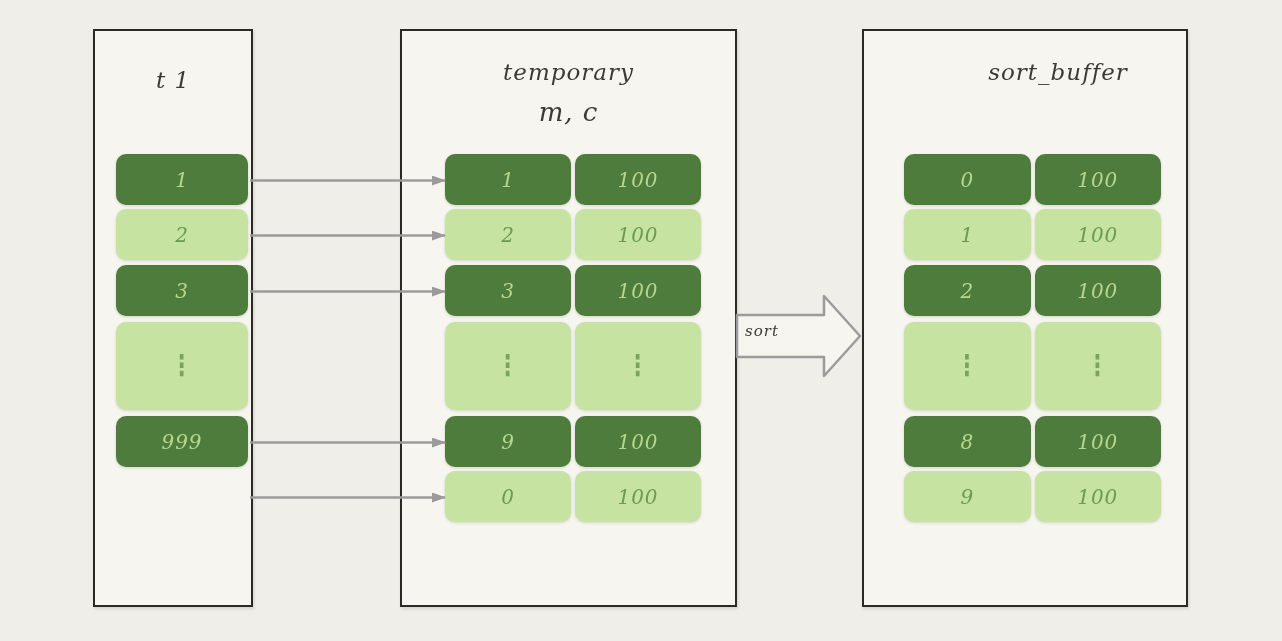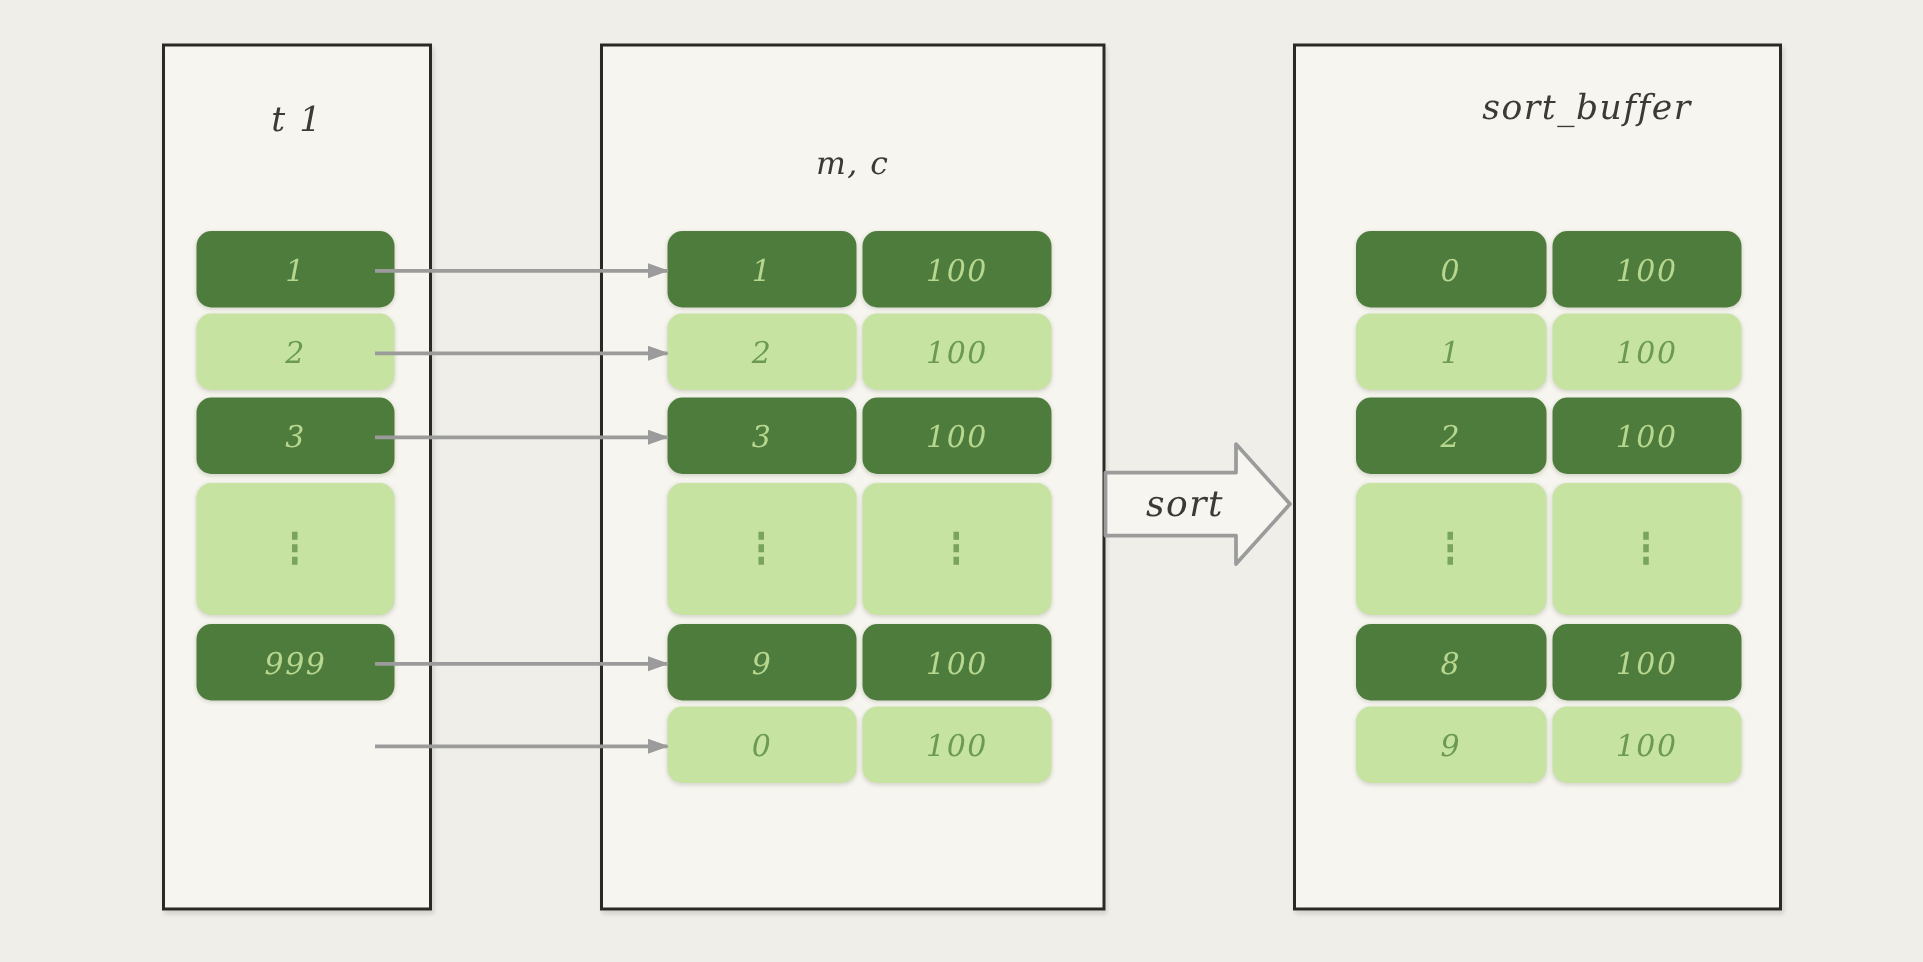--- a/index.html
+++ b/index.html
@@ -19,21 +19,21 @@
     box-sizing:border-box;
     box-shadow:1px 2px 3px rgba(0,0,0,.12);
   }
   .panel-title{
     position:absolute;left:0;width:100%;text-align:center;
     font-style:italic;font-size:23px;letter-spacing:1px;
     color:var(--title_text);
   }
   .panel-subtitle{
     position:absolute;left:0;width:100%;text-align:center;
-    font-style:italic;font-size:21px;letter-spacing:1px;
+    font-style:italic;font-size:26px;letter-spacing:1px;
     color:var(--title_text);
   }
 
   .row{position:absolute;display:flex;gap:4px;height:51px;}
   .row.tall{height:88px;}
   .cellbox{
     flex:1;border-radius:10px;
     display:flex;align-items:center;justify-content:center;
     font-style:italic;font-size:20px;letter-spacing:1px;
     box-shadow:0 1px 3px rgba(60,60,40,.18);
@@ -42,30 +42,30 @@
   .light .cellbox{background:var(--row_light);color:var(--text_on_light);}
   .dots-glyph{
     font-family:"DejaVu Sans", sans-serif;font-style:normal;
     font-size:21px;line-height:1;display:inline-block;
     transform:scaleY(1.35);font-weight:bold;opacity:.85;
   }
 
   .arrow-layer{position:absolute;left:0;top:0;width:1282px;height:641px;z-index:10;pointer-events:none;}
   .sort-label{
     position:absolute;left:745px;top:322px;width:90px;height:28px;z-index:11;
-    text-align:center;font-style:italic;font-size:24px;letter-spacing:1px;
+    text-align:left;font-style:italic;font-size:15px;letter-spacing:1px;
     color:var(--title_text);
   }
 </style>
 </head>
 <body>
 
 <div class="stage">
 
-  <div class="panel" style="left:108px;width:180px;">
+  <div class="panel" style="left:93px;width:160px;">
     <div class="panel-title" style="top:36px;">t 1</div>
     <div class="row dark" style="top:123px;left:21px;width:132px;">
       <div class="cellbox">1</div>
     </div>
     <div class="row light" style="top:178px;left:21px;width:132px;">
       <div class="cellbox">2</div>
     </div>
     <div class="row dark" style="top:234px;left:21px;width:132px;">
       <div class="cellbox">3</div>
     </div>
@@ -73,20 +73,21 @@
       <div class="cellbox">
           <span class="dots-glyph">⋮</span>
         </div>
     </div>
     <div class="row dark" style="top:385px;left:21px;width:132px;">
       <div class="cellbox">999</div>
     </div>
   </div>
 
   <div class="panel" style="left:400px;width:337px;">
+    <div class="panel-title" style="top:28px;">temporary</div>
     <div class="panel-subtitle" style="top:66px;">m, c</div>
     <div class="row dark" style="top:123px;left:43px;width:256px;">
       <div class="cellbox">1</div>
       <div class="cellbox">100</div>
     </div>
     <div class="row light" style="top:178px;left:43px;width:256px;">
       <div class="cellbox">2</div>
       <div class="cellbox">100</div>
     </div>
     <div class="row dark" style="top:234px;left:43px;width:256px;">

